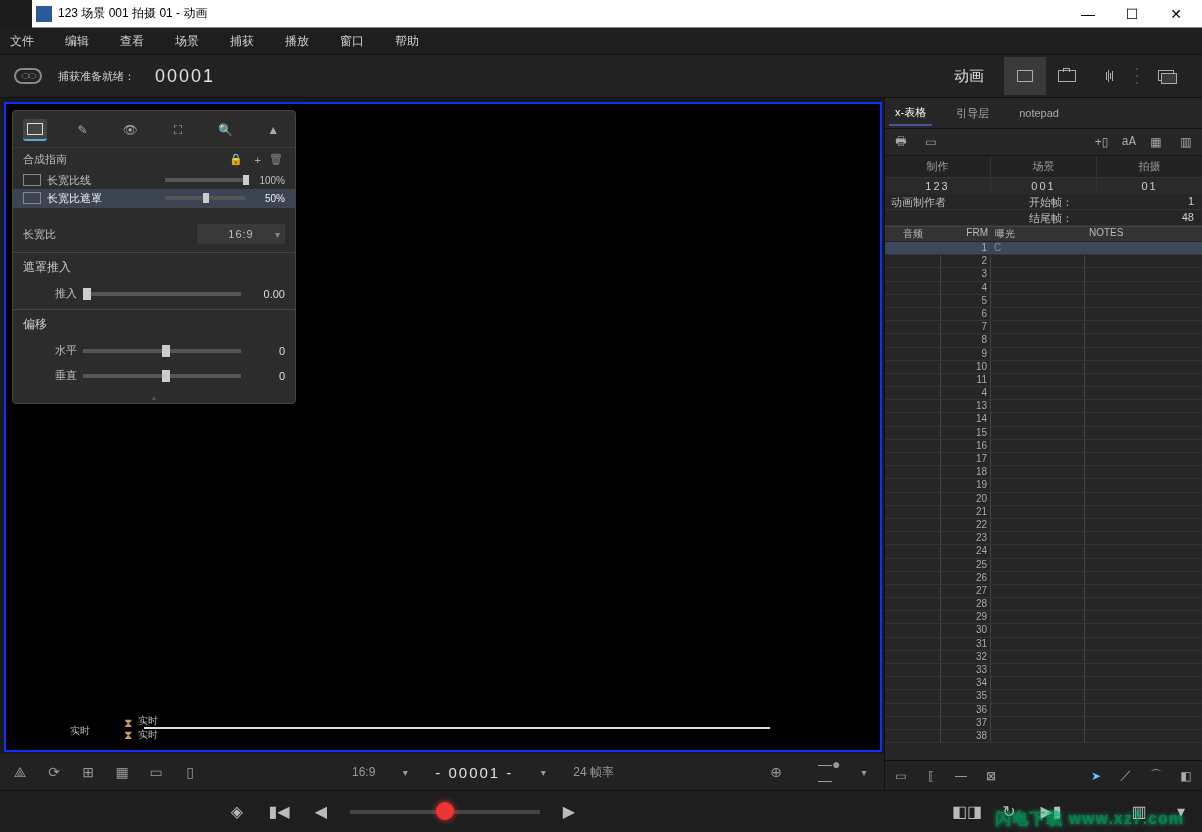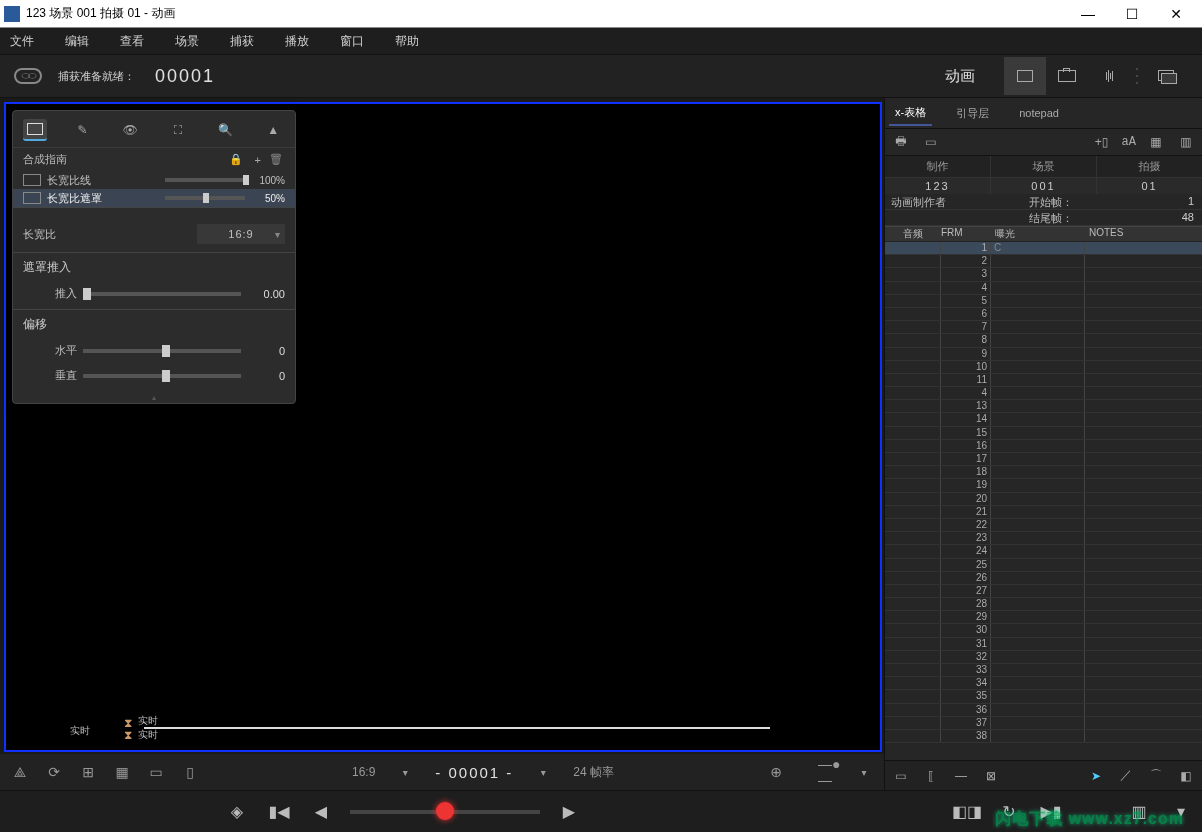--- a/index.html
+++ b/index.html
@@ -1,35 +1,35 @@
 <!DOCTYPE html>
 <html><head>
 <meta charset="utf-8">
 <style>
 * { box-sizing: border-box; margin: 0; padding: 0; font-family: "Microsoft YaHei", Arial, sans-serif; user-select: none; }
 body { width: 1202px; height: 832px; background: #1a1a1a; color: #c0c0c0; font-size: 12px; overflow: hidden; }
 
 
-.titlebar { height: 28px; background: #fff; color: #000; display: flex; align-items: center; padding: 8px 4px; border-bottom: 1px solid #888; }
+.titlebar { height: 28px; background: #fff; color: #000; display: flex; align-items: center; padding: 8px 4px; border-bottom: 1px solid #888; margin-left: 32px; }
 .titlebar .app-icon { width: 16px; height: 16px; background: #2a5a9a; margin-right: 6px; }
 .titlebar .title { flex: 1; font-size: 12px; }
 .titlebar .winbtns { display: flex; }
 .titlebar .winbtn { width: 44px; height: 26px; display: flex; align-items: center; justify-content: center; font-size: 14px; cursor: pointer; }
 
 
 .menubar { height: 26px; background: #1e1e1e; display: flex; align-items: center; padding: 0 10px; gap: 31px; color: #d0d0d0; }
 .menubar span { cursor: pointer; font-size: 12px; }
 
 
 .headerbar { height: 44px; background: #222; display: flex; align-items: center; padding: 0 14px; border-top: 1px solid #111; border-bottom: 1px solid #111; }
 .headerbar .linkicon { width: 28px; height: 16px; border: 2px solid #888; border-radius: 8px; display: flex; align-items: center; justify-content: center; margin-right: 16px; font-size: 10px; color:#888; letter-spacing: -2px; }
 .headerbar .caplabel { font-size: 11px; margin-right: 20px; color: #d0d0d0; }
 .headerbar .frameno { font-size: 18px; color: #e0e0e0; letter-spacing: 2px; }
 .headerbar .spacer { flex: 1; }
-.headerbar .modelabel { font-size: 15px; margin-right: 29px; color: #e0e0e0; }
+.headerbar .modelabel { font-size: 15px; margin-right: 20px; color: #e0e0e0; }
 .headerbar .tababtn { width: 42px; height: 38px; display: flex; align-items: center; justify-content: center; color: #aaa; cursor: pointer; }
 .headerbar .tababtn.active { background: #3a3a3a; }
 .headerbar .divider { width: 4px; height: 22px; display: flex; flex-direction: column; justify-content: space-around; margin: 0 6px; }
 .headerbar .divider span { width: 2px; height: 2px; background: #555; border-radius: 50%; }
 
 
 .main { display: flex; height: 692px; }
 .viewer-col { width: 884px; display: flex; flex-direction: column; }
 .viewer { flex: 1; background: #000; border: 2px solid #1030ff; position: relative; margin: 4px 2px 2px 4px; }
 
@@ -98,21 +98,21 @@
 .metarow .cell { flex: 1; text-align: center; padding: 2px 0; font-size: 11px; border-left: 1px solid #333; letter-spacing: 2px; color:#ccc;}
 .metarow .cell:first-child { border-left:none; }
 
 .subrow { display: flex; background: #262626; border-bottom: 1px solid #333; height:16px;}
 .subrow .lc { width: 138px; padding: 1px 6px; font-size: 11px; color:#bbb;}
 .subrow .mc { flex: 1; padding: 1px 6px; font-size: 11px; color:#bbb; }
 .subrow .rc { width: 46px; text-align: right; padding: 1px 8px 1px 0; font-size: 11px; color:#ccc;}
 
 .xheader { display: flex; background: #333; height: 16px; font-size: 10px; border-top: 1px solid #444; border-bottom: 1px solid #222; }
 .xheader .c1 { width: 56px; text-align: center; color:#bbb; }
-.xheader .c2 { width: 50px; text-align: left; padding-right: 3px; color:#bbb;}
+.xheader .c2 { width: 50px; text-align: right; padding-right: 3px; color:#bbb;}
 .xheader .c3 { width: 94px; padding-left: 4px; color:#bbb;}
 .xheader .c4 { flex: 1; padding-left: 4px; color:#bbb;}
 
 .xsheet { flex: 1; overflow: hidden; background: #262626; }
 .xrow { display: flex; height: 13.2px; font-size: 10px; border-bottom: 1px solid #333; }
 .xrow .c1 { width: 56px; border-right: 1px solid #444; }
 .xrow .c2 { width: 50px; text-align: right; padding-right: 3px; border-right: 1px solid #444; color:#aaa;}
 .xrow .c3 { width: 94px; border-right: 1px solid #444; padding-left:3px; color:#888;}
 .xrow .c4 { flex: 1; }
 .xrow.sel { background: #3b4a5a; }

